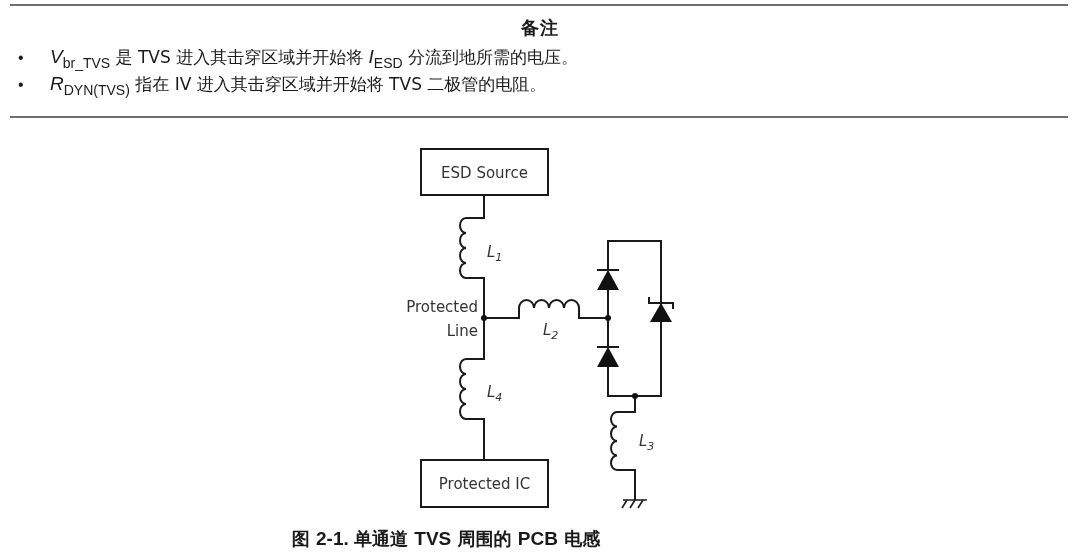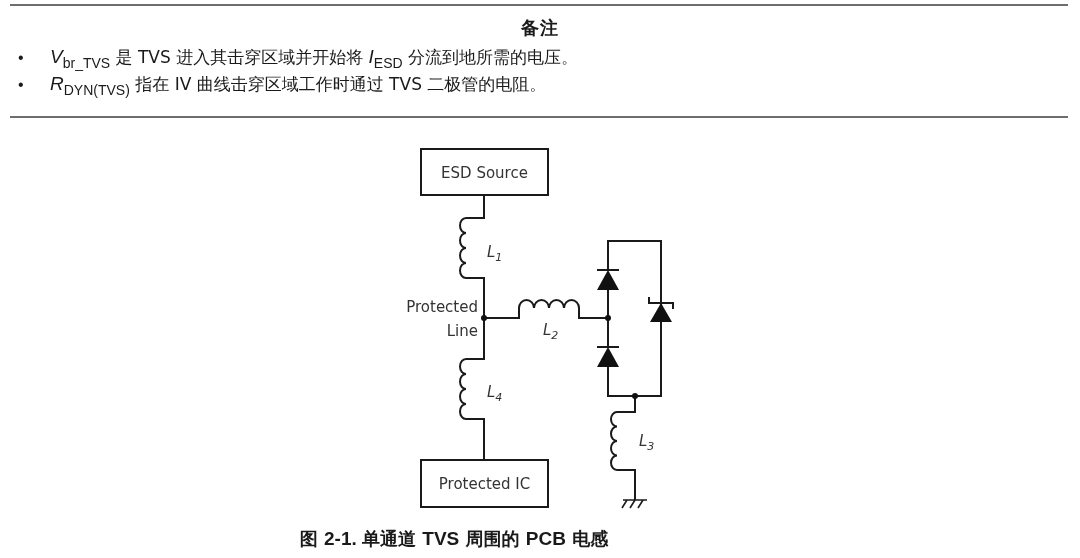--- a/index.html
+++ b/index.html
@@ -9,37 +9,37 @@
   .rule.bottom { top: 116px; }
   .note-title { position: absolute; top: 16px; left: 0; width: 1080px; text-align: center; font-size: 18px; font-weight: bold; font-family: "DejaVu Sans", sans-serif; letter-spacing: 1px; }
   .note-line { position: absolute; left: 18px; font-size: 19px; white-space: nowrap; font-family: "Liberation Sans", "DejaVu Sans", sans-serif; }
   .note-line .bullet { display: inline-block; width: 32px; font-size: 16px; }
   .note-line i { font-style: italic; }
   .note-line sub { font-size: 14px; vertical-align: -5px; line-height: 0; }
   .note-line.l1 { top: 46px; }
   .note-line.l2 { top: 73px; }
   .cjk { font-family: "DejaVu Sans", sans-serif; font-size: 17px; }
   svg.diagram { position: absolute; left: 0; top: 0; }
-  .caption { position: absolute; top: 527px; left: 0; width: 892px; text-align: center; font-size: 19px; font-weight: bold; font-family: "Liberation Sans", "DejaVu Sans", sans-serif; padding-left: 8px; }
+  .caption { position: absolute; top: 527px; left: 0; width: 892px; text-align: center; font-size: 19px; font-weight: bold; font-family: "Liberation Sans", "DejaVu Sans", sans-serif; }
   .caption .cjk { font-size: 18px; font-weight: bold; }
   .lbl { font-family: "DejaVu Sans", sans-serif; font-size: 15px; fill: #333; }
   .ind { font-family: "DejaVu Sans", sans-serif; font-style: italic; font-size: 15px; fill: #333; }
   .ind-sub { font-size: 11px; }
 </style>
 </head>
 <body>
 
 <div class="rule top"></div>
 <div class="note-title">备注</div>
 
 <div class="note-line l1">
   <span class="bullet">•</span><i>V</i><sub>br_TVS</sub><span class="cjk"> 是 TVS 进入其击穿区域并开始将 </span><i>I</i><sub>ESD</sub><span class="cjk"> 分流到地所需的电压。</span>
 </div>
 <div class="note-line l2">
-  <span class="bullet">•</span><i>R</i><sub>DYN(TVS)</sub><span class="cjk"> 指在 IV 曲线击穿区域工作时通过 TVS 二极管的电阻。</span>
+  <span class="bullet">•</span><i>R</i><sub>DYN(TVS)</sub><span class="cjk"> 指在 IV 进入其击穿区域并开始将 TVS 二极管的电阻。</span>
 </div>
 
 <div class="rule bottom"></div>
 
 <svg class="diagram" width="1080" height="558" viewBox="0 0 1080 558">
   <g fill="none" stroke="#1a1a1a" stroke-width="2">
 
     <rect x="421" y="149" width="127" height="46"></rect>
 
     <rect x="421" y="460" width="127" height="47"></rect>

